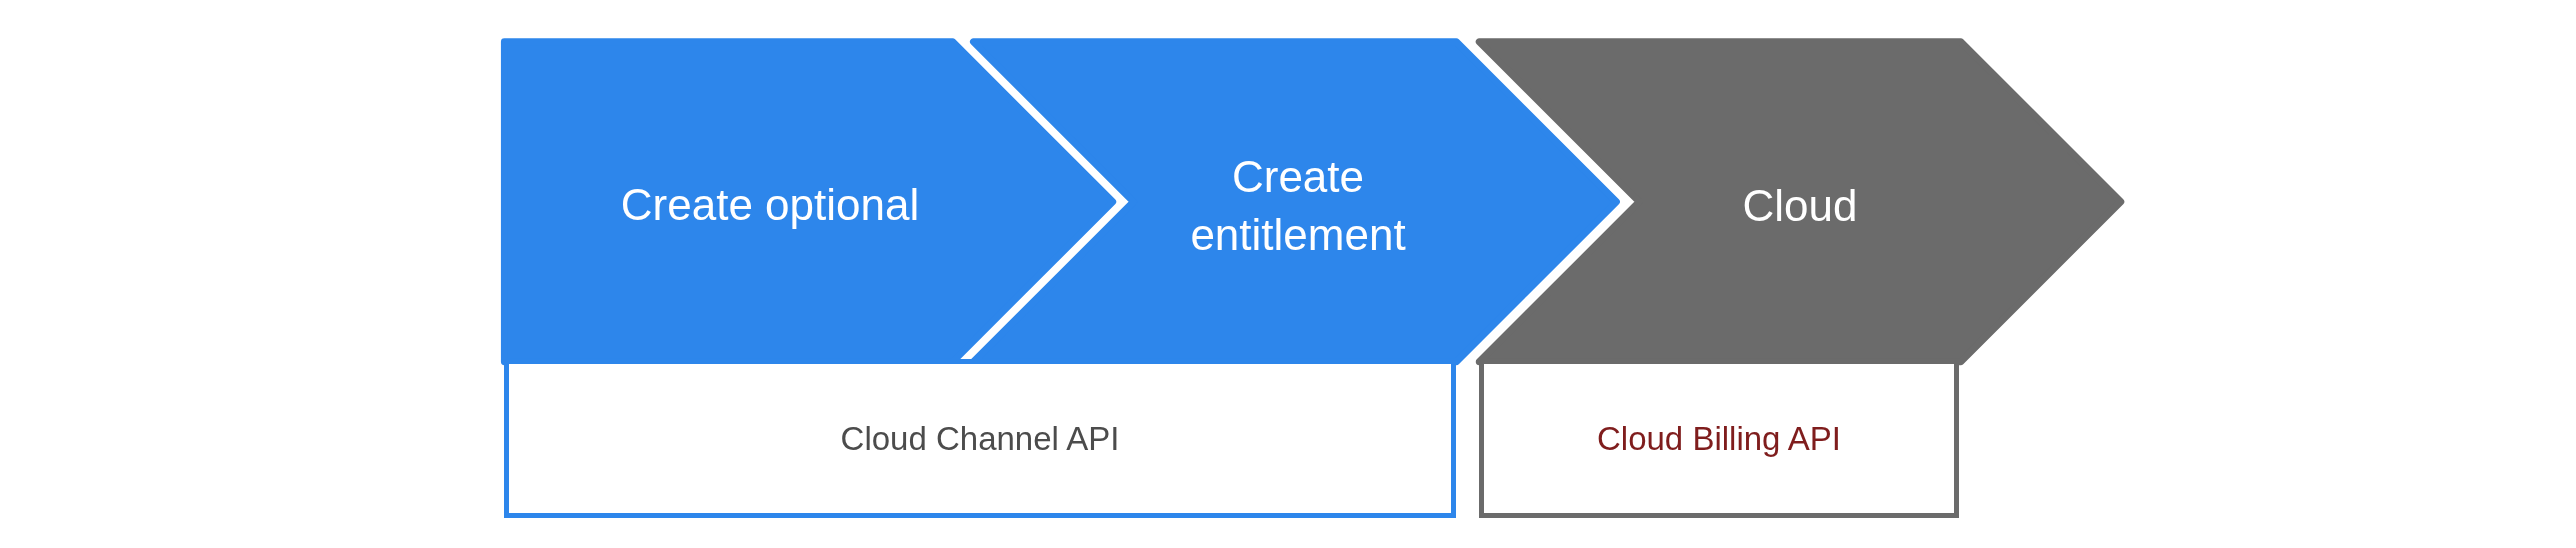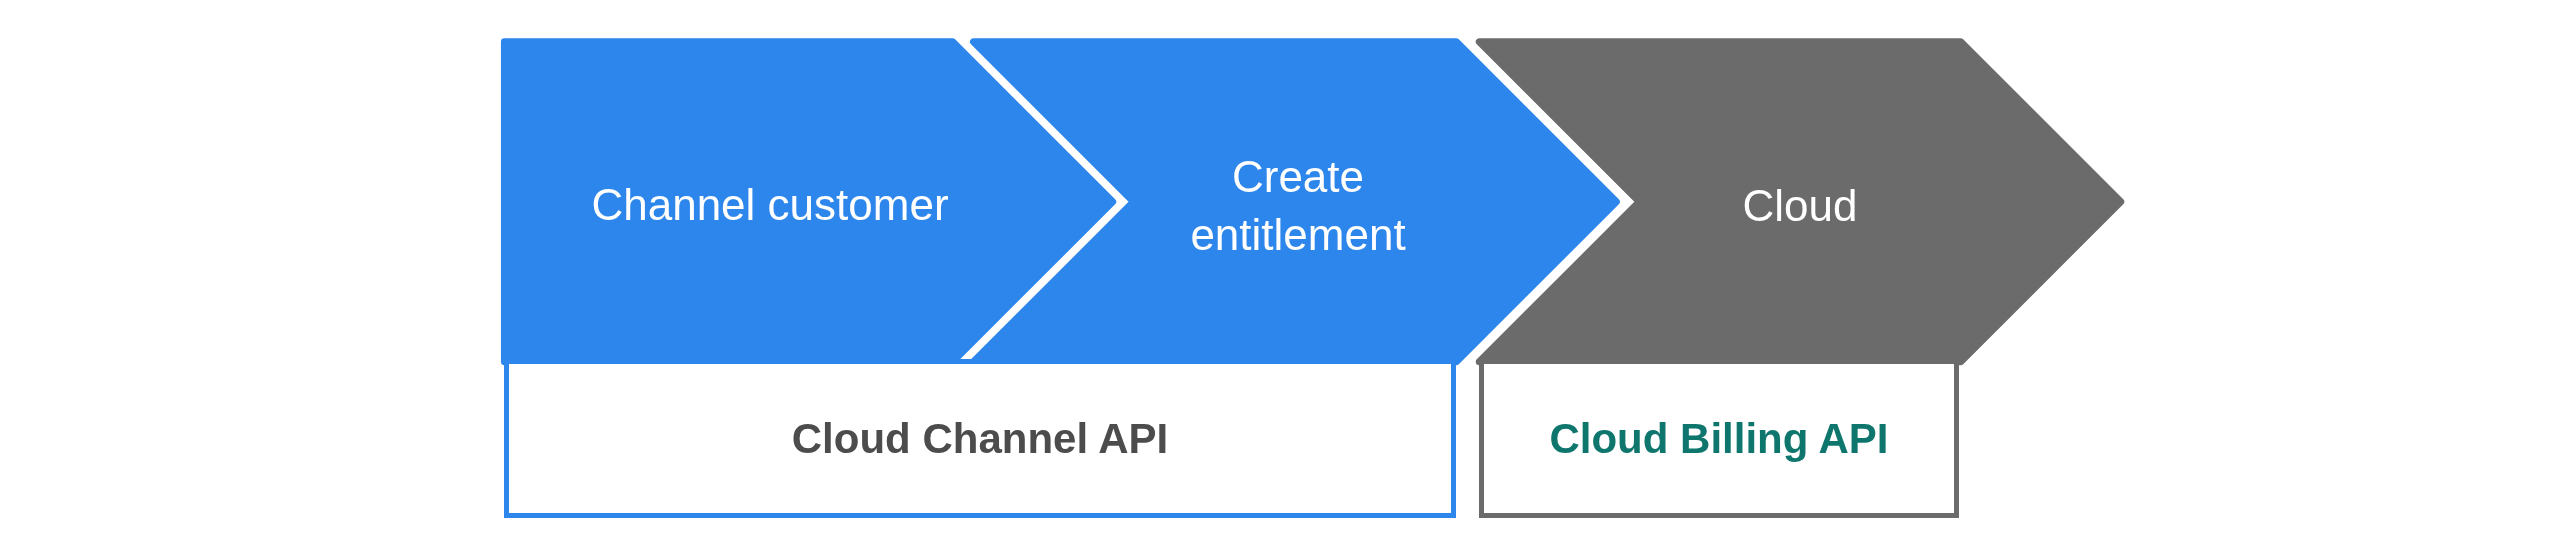--- a/index.html
+++ b/index.html
@@ -34,51 +34,51 @@
     height:159px;
     box-sizing:border-box;
     background:#ffffff;
     border:5.5px solid #000;
     display:flex;
     align-items:center;
     justify-content:center;
     z-index:2;
   }
   .api-box span{
-    font-size:42px;
-    font-weight:bold;
+    font-size:33px;
+    font-weight:normal;
     white-space:nowrap;
   }
 </style>
 </head>
 <body>
 
 <div class="canvas">
 
   <svg class="arrows-svg" viewBox="0 0 3718 792" aria-hidden="true">
     <polygon stroke-width="10" stroke-linejoin="round" points="728,60 1375,60 1606,291 1375,522 728,522" fill="#2d86eb" stroke="#2d86eb"></polygon>
     <polygon stroke-width="10" stroke-linejoin="round" points="1405,60 2102,60 2333,291 2102,522 1405,522 1636,291" fill="#2d86eb" stroke="#2d86eb"></polygon>
     <polygon stroke-width="10" stroke-linejoin="round" points="2135,60 2830,60 3061,291 2830,522 2135,522 2366,291" fill="#6b6b6b" stroke="#6b6b6b"></polygon>
   </svg>
 
   <div class="arrow-label" style="left:770px; top:205px">
-    <div>Channel customer</div>
+    <div>Create optional</div>
   </div>
 
   <div class="arrow-label" style="left:1298px; top:206px">
     <div>Create</div>
     <div>entitlement</div>
   </div>
 
   <div class="arrow-label" style="left:1800px; top:206px">
     <div>Cloud</div>
   </div>
 
   <div class="api-box" style="left: 504px; width: 952px; border-color: rgb(45, 134, 235);">
     <span style="color: rgb(76, 76, 76);">Cloud Channel API</span>
   </div>
 
   <div class="api-box" style="left: 1479px; width: 480px; border-color: rgb(107, 107, 107);">
-    <span style="color: #0f766e;">Cloud Billing API</span>
+    <span style="color: #7f1d1d;">Cloud Billing API</span>
   </div>
 
 </div>
 
 
 </body></html>

